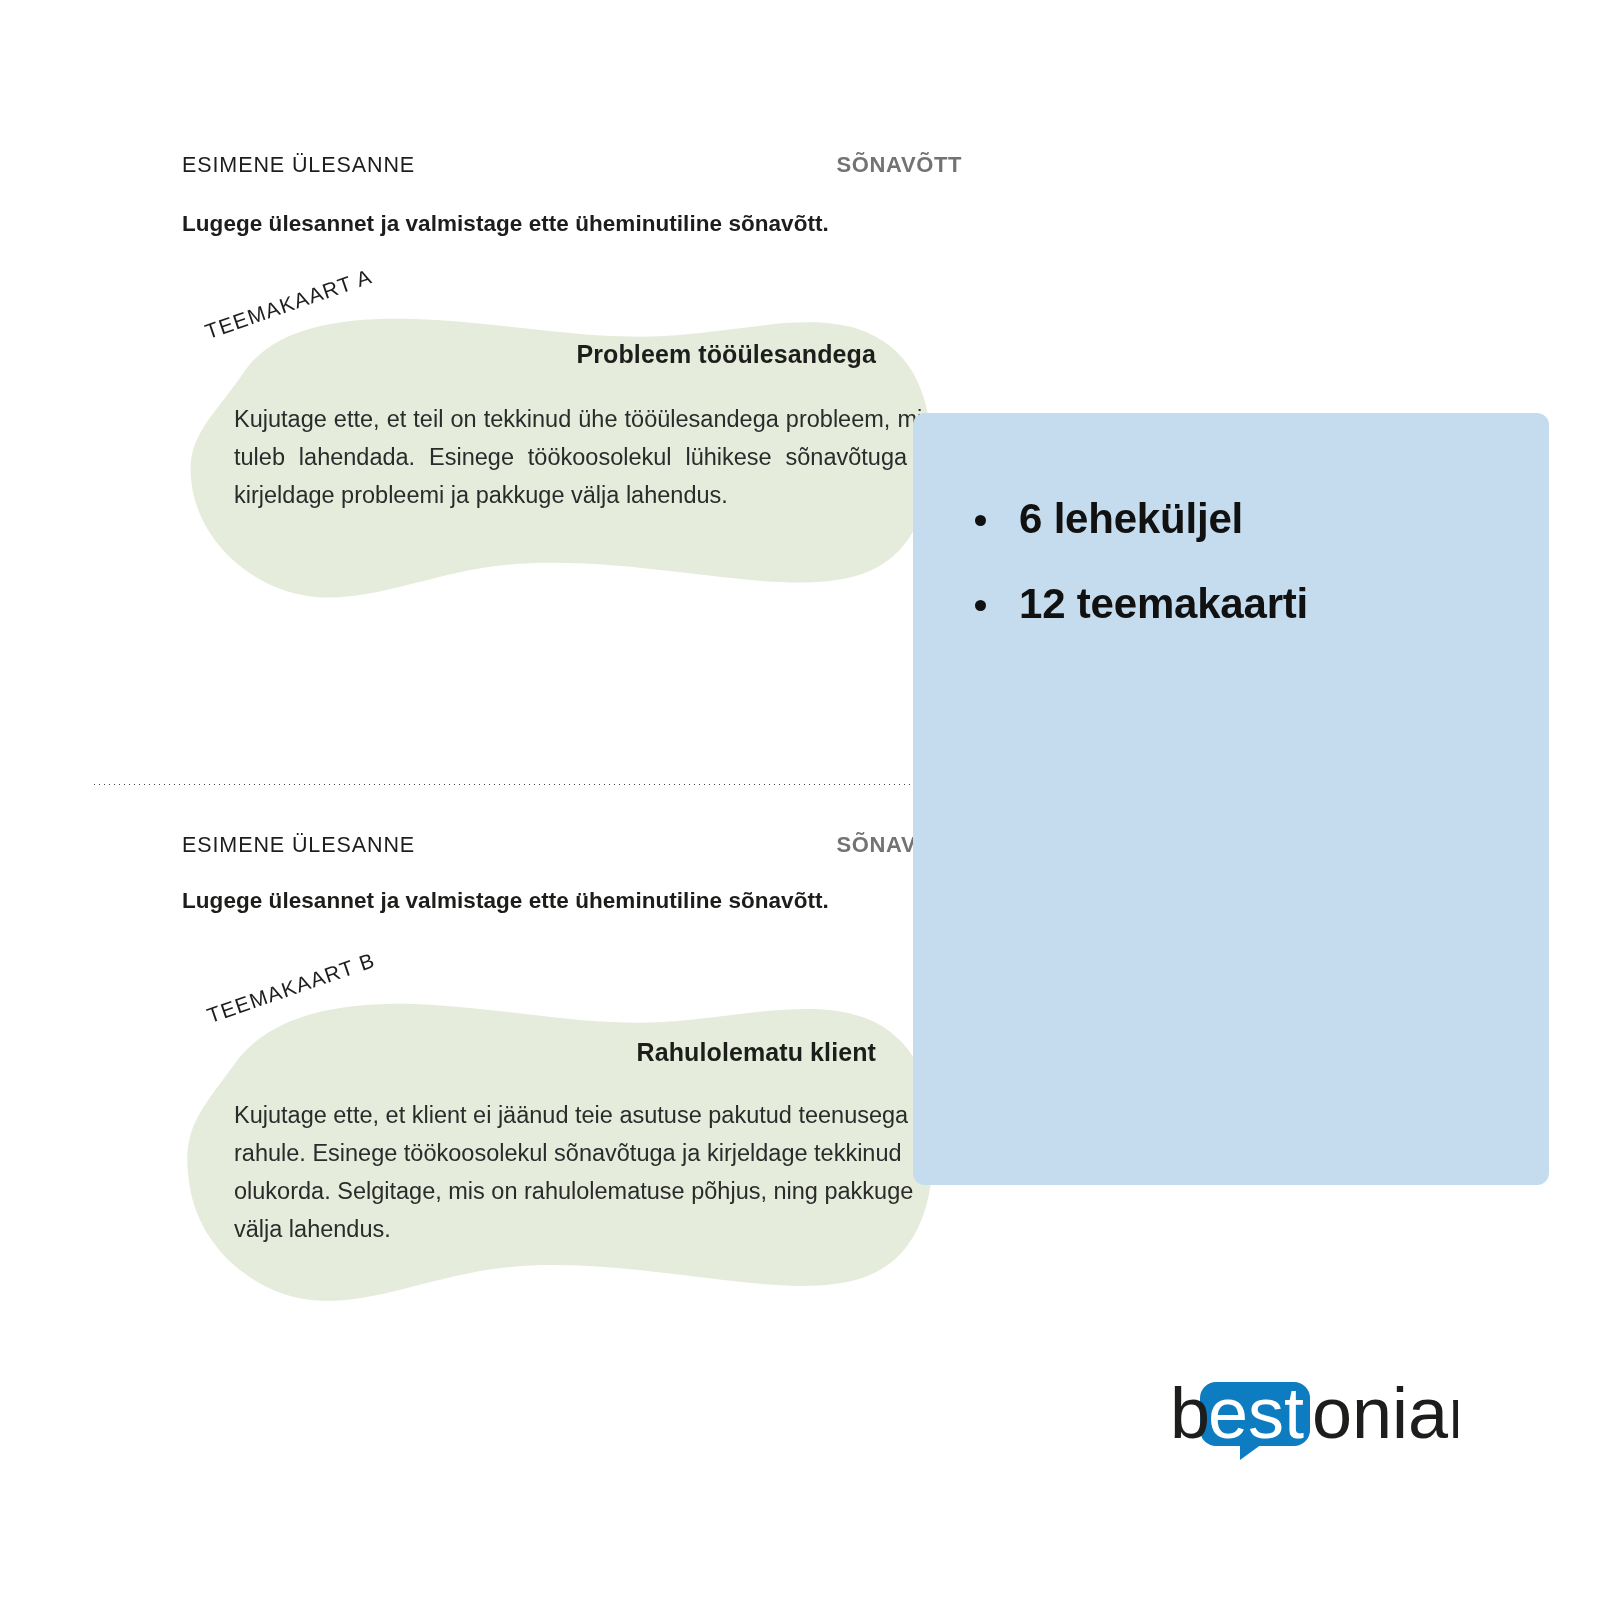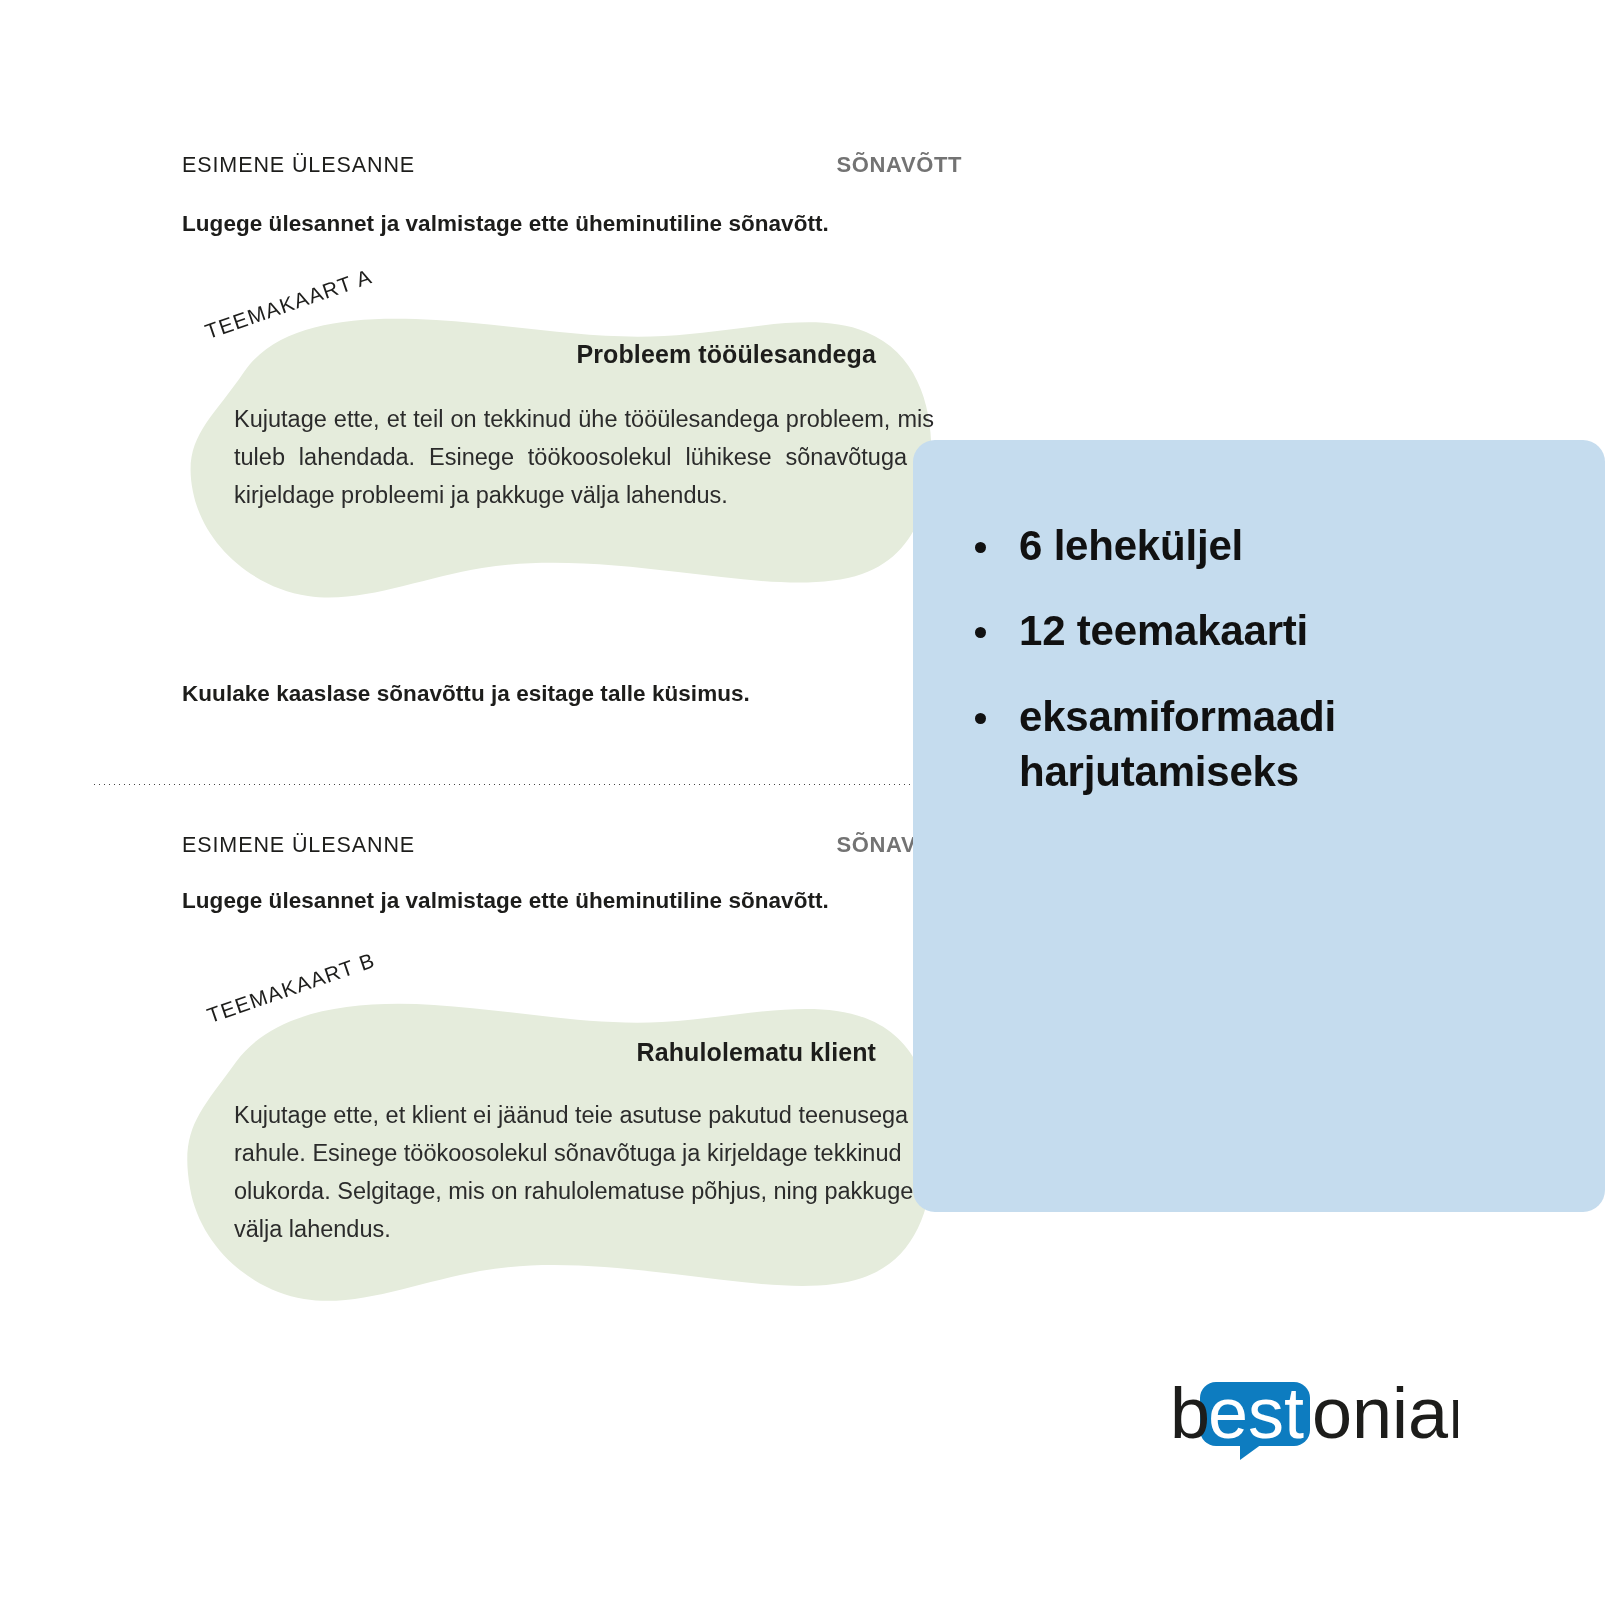--- a/index.html
+++ b/index.html
@@ -110,25 +110,25 @@
     height: 3px;
     background-image: radial-gradient(circle, #444 0.9px, transparent 1px);
     background-size: 5px 3px;
     background-repeat: repeat-x;
   }
 
   
   #blue-panel {
     position: absolute;
     left: 913px;
-    top: 440px;
-    width: 692px;
+    top: 413px;
+    width: 636px;
     height: 772px;
     background: #c5dcee;
-    border-radius: 22px;
+    border-radius: 12px;
   }
   #blue-list {
     position: absolute;
     left: 52px;
     top: 78px;
     right: 14px;
     margin: 0;
     padding: 0;
     list-style: none;
   }
@@ -190,21 +190,20 @@
                  C 234 272, 176 298, 122 290
                  C 68 282, 18 240, 7 186
                  C -4 132, 24 116, 58 66 Z" fill="#e5ecdc"></path>
       </svg>
       <div class="card-title" style="left:60px; top:34px; width:630px;">Probleem tööülesandega</div>
       <div class="card-body" style="left:48px; top:94px; width:700px;">Kujutage ette, et teil on tekkinud ühe tööülesandega probleem, mis tuleb lahendada. Esinege töökoosolekul lühikese sõnavõtuga – kirjeldage probleemi ja pakkuge välja lahendus.</div>
     </div>
 
     <div class="card-tag" style="left:210px; top:320px;">TEEMAKAART A</div>
 
-    <div class="instruction" style="top:681px;">Kuulake kaaslase sõnavõttu ja esitage talle küsimus.</div>
   </div>
 
   <div class="dotted-sep"></div>
 
   <div class="page-section" id="section-b">
 
     <div class="eyebrow-row" style="top:24px;">
       <span class="eyebrow-left">ESIMENE ÜLESANNE</span>
       <span class="eyebrow-right">SÕNAVÕTT</span>
     </div>
@@ -230,21 +229,20 @@
     </div>
 
     <div class="card-tag" style="left:212px; top:1000px; top:196px;">TEEMAKAART B</div>
 
   </div>
 
   <div id="blue-panel">
     <ul id="blue-list">
       <li>6 leheküljel</li>
       <li>12 teemakaarti</li>
-      <li>eksamiformaadi harjutamiseks</li>
     </ul>
   </div>
 
   <div id="logo">
     <svg width="290" height="92" viewBox="0 0 290 92">
 
       <g>
         <rect x="32" y="14" width="110" height="64" rx="16" ry="16" fill="#0d7cc0"></rect>
         <path d="M 72 76 L 72 92 L 94 76 Z" fill="#0d7cc0"></path>
       </g>

